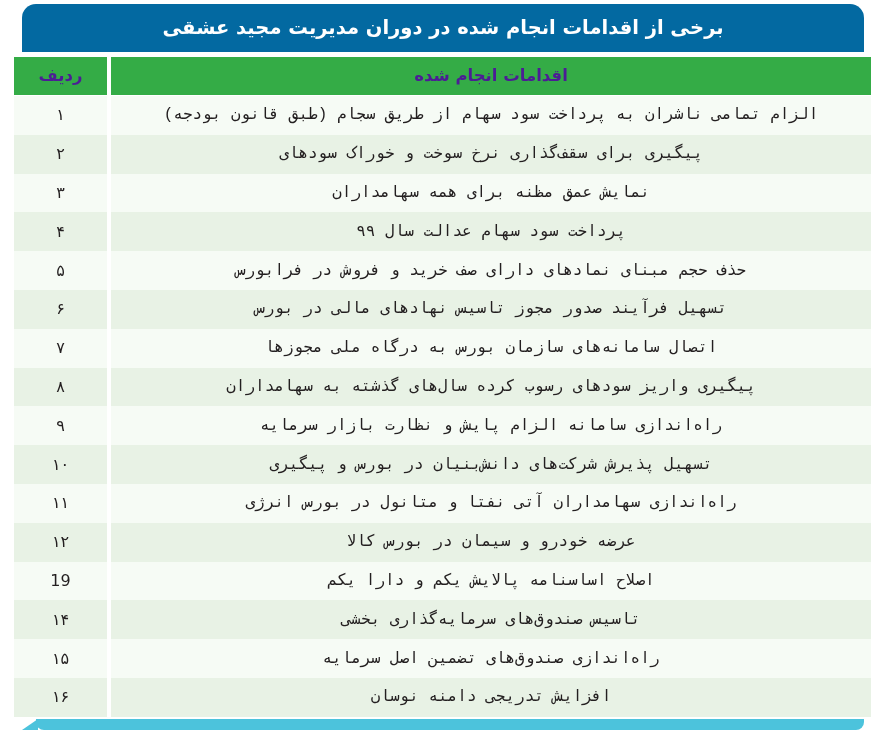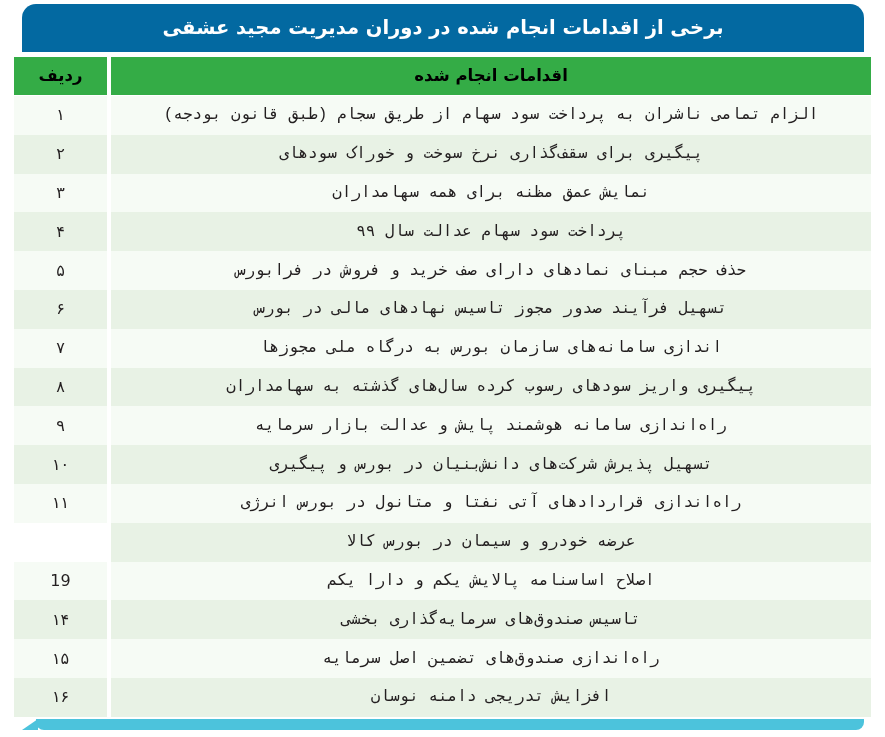--- a/index.html
+++ b/index.html
@@ -50,21 +50,21 @@
     height: 38px;
     display: flex;
     flex-direction: row;
     gap: 4px;
   }
   .header-cell {
     background: #34ac46;
     display: flex;
     align-items: center;
     justify-content: center;
-    color: #000000;
+    color: #4c1d95;
     font-size: 16.5px;
     font-weight: bold;
     line-height: 1;
   }
   .header-cell.actions { flex: 0 0 760px; text-align: right; }
   .header-cell.rownum  { flex: 0 0 93px; }
 
   
   .rows-wrap {
     position: absolute;
@@ -150,41 +150,42 @@
       </div>
       <div class="data-row odd">
         <div class="cell actions">حذف حجم مبنای نمادهای دارای صف خرید و فروش در فرابورس</div>
         <div class="cell rownum">۵</div>
       </div>
       <div class="data-row even">
         <div class="cell actions">تسهیل فرآیند صدور مجوز تاسیس نهادهای مالی در بورس</div>
         <div class="cell rownum">۶</div>
       </div>
       <div class="data-row odd">
-        <div class="cell actions">اندازی سامانه‌های سازمان بورس به درگاه ملی مجوزها</div>
+        <div class="cell actions">اتصال سامانه‌های سازمان بورس به درگاه ملی مجوزها</div>
         <div class="cell rownum">۷</div>
       </div>
       <div class="data-row even">
         <div class="cell actions">پیگیری واریز سودهای رسوب کرده سال‌های گذشته به سهامداران</div>
         <div class="cell rownum">۸</div>
       </div>
       <div class="data-row odd">
-        <div class="cell actions">راه‌اندازی سامانه هوشمند پایش و عدالت بازار سرمایه</div>
+        <div class="cell actions">راه‌اندازی سامانه الزام پایش و نظارت بازار سرمایه</div>
         <div class="cell rownum">۹</div>
       </div>
       <div class="data-row even">
         <div class="cell actions">تسهیل پذیرش شرکت‌های دانش‌بنیان در بورس و پیگیری</div>
         <div class="cell rownum">۱۰</div>
       </div>
       <div class="data-row odd">
-        <div class="cell actions">راه‌اندازی قراردادهای آتی نفتا و متانول در بورس انرژی</div>
+        <div class="cell actions">راه‌اندازی سهامداران آتی نفتا و متانول در بورس انرژی</div>
         <div class="cell rownum">۱۱</div>
       </div>
       <div class="data-row even">
         <div class="cell actions">عرضه خودرو و سیمان در بورس کالا</div>
+        <div class="cell rownum">۱۲</div>
       </div>
       <div class="data-row odd">
         <div class="cell actions">اصلاح اساسنامه پالایش یکم و دارا یکم</div>
         <div class="cell rownum">19</div>
       </div>
       <div class="data-row even">
         <div class="cell actions">تاسیس صندوق‌های سرمایه‌گذاری بخشی</div>
         <div class="cell rownum">۱۴</div>
       </div>
       <div class="data-row odd">

